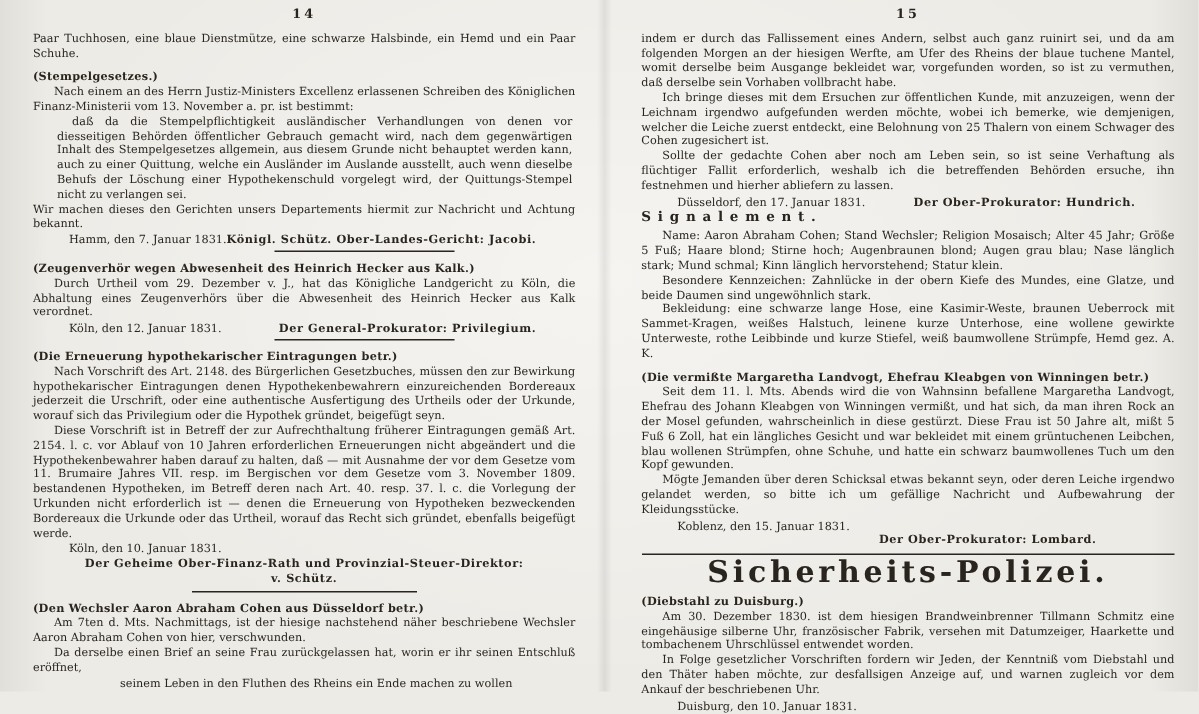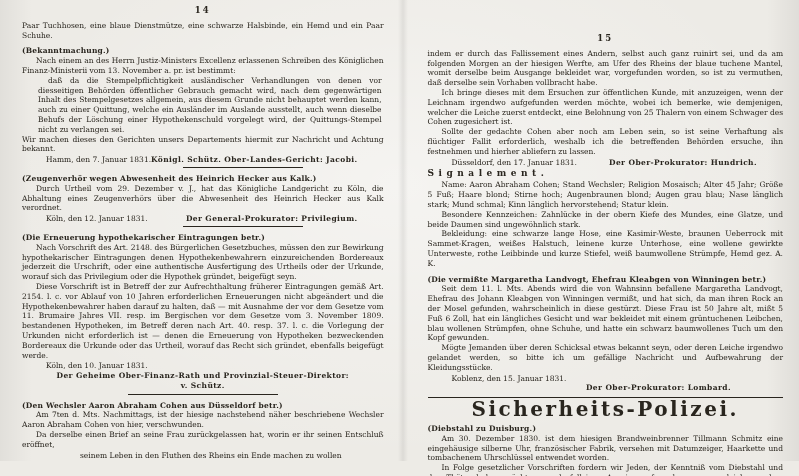--- a/index.html
+++ b/index.html
@@ -23,21 +23,21 @@
   }
   .gutter{
     width:10px;height:100%;
     background:linear-gradient(90deg, rgba(0,0,0,0), rgba(0,0,0,.07), rgba(0,0,0,0));
   }
   .page{
     flex:1;box-sizing:border-box;
     padding:6px 14px 0 22px;
     font-size:7.5px;line-height:9.8px;
   }
-  .page.right{padding:6px 16px 0 20px;margin-top:28px;}
+  .page.right{padding:6px 16px 0 20px;}
   .pagenum{
     text-align:center;font-size:8.5px;font-weight:bold;
     letter-spacing:2px;margin-bottom:5px;
   }
   .paragraph{text-align:justify;}
   .paragraph.indent{text-indent:14px;}
   .paragraph.block{margin-left:16px;margin-right:2px;text-indent:10px;text-align:justify;}
   .section-heading{
     margin-top:6px;font-weight:bold;letter-spacing:.2px;
   }
@@ -65,21 +65,21 @@
   }
 </style>
 </head>
 <body>
 
 <div class="scan">
   <div class="page left">
     <div class="pagenum">14</div>
     <div class="content" id="left-content">
         <div class="paragraph noindent">Paar Tuchhosen, eine blaue Dienstmütze, eine schwarze Halsbinde, ein Hemd und ein Paar Schuhe.</div>
-        <div class="section-heading">(Bekanntmachung.)</div>
+        <div class="section-heading">(Stempelgesetzes.)</div>
         <div class="paragraph indent">Nach einem an des Herrn Justiz-Ministers Excellenz erlassenen Schreiben des Königlichen Finanz-Ministerii vom 13. November a. pr. ist bestimmt:</div>
         <div class="paragraph block">daß da die Stempelpflichtigkeit ausländischer Verhandlungen von denen vor diesseitigen Behörden öffentlicher Gebrauch gemacht wird, nach dem gegenwärtigen Inhalt des Stempelgesetzes allgemein, aus diesem Grunde nicht behauptet werden kann, auch zu einer Quittung, welche ein Ausländer im Auslande ausstellt, auch wenn dieselbe Behufs der Löschung einer Hypothekenschuld vorgelegt wird, der Quittungs-Stempel nicht zu verlangen sei.</div>
         <div class="paragraph noindent">Wir machen dieses den Gerichten unsers Departements hiermit zur Nachricht und Achtung bekannt.</div>
         <div class="dateline">
           <span class="place-date">Hamm, den 7. Januar 1831.</span>
           <span class="signature">Königl. Schütz. Ober-Landes-Gericht: Jacobi.</span>
         </div>
         <div class="divider sig"></div>
         <div class="section-heading">(Zeugenverhör wegen Abwesenheit des Heinrich Hecker aus Kalk.)</div>
         <div class="paragraph indent">Durch Urtheil vom 29. Dezember v. J., hat das Königliche Landgericht zu Köln, die Abhaltung eines Zeugenverhörs über die Abwesenheit des Heinrich Hecker aus Kalk verordnet.</div>

